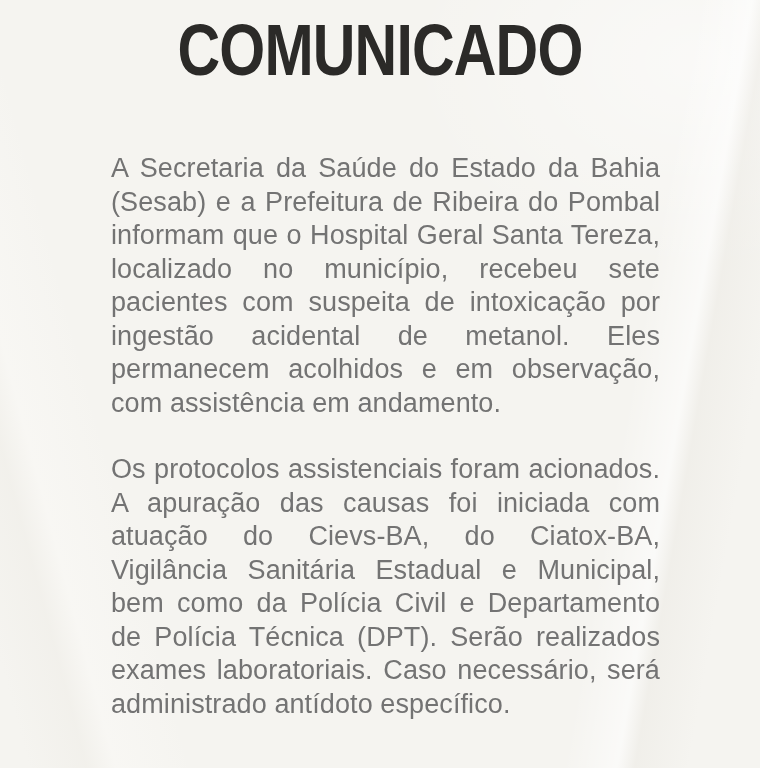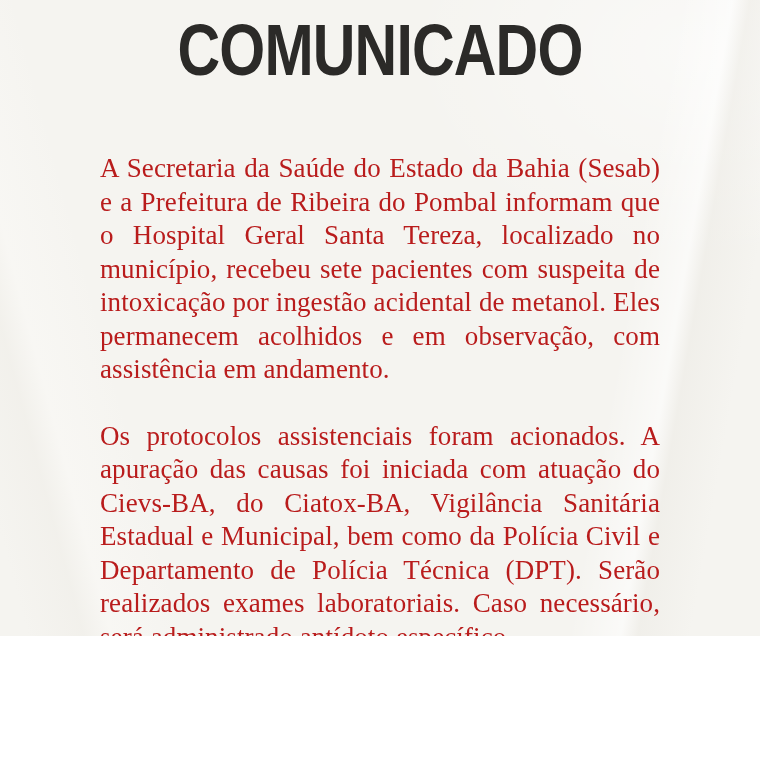--- a/index.html
+++ b/index.html
@@ -2,21 +2,21 @@
 <html lang="pt-BR"><head>
 <meta charset="utf-8">
 <style>
   html, body {
     margin: 0;
     padding: 0;
   }
   .page {
     position: relative;
     width: 760px;
-    height: 636px;
+    height: 768px;
     background-color: #f5f4f0;
     overflow: hidden;
     font-family: "Liberation Sans", sans-serif;
   }
   
   .page::before {
     content: "";
     position: absolute;
     inset: 0;
     pointer-events: none;
@@ -33,25 +33,24 @@
     font-weight: 700;
     line-height: 1.06;
     letter-spacing: -1px;
     color: #2b2a28;
     transform: scaleX(0.82);
     transform-origin: 50% 50%;
     white-space: nowrap;
   }
   .body {
     position: absolute;
-    left: 100px;
+    left: 111px;
     right: 100px;
     top: 152px;
-    color: #b91c1c;
-    font-family: Liberation Serif, serif;
+    color: #737373;
   }
   .body p {
     margin: 0 0 33px 0;
     font-size: 27px;
     line-height: 33.5px;
     text-align: justify;
     text-justify: inter-word;
     letter-spacing: 0.1px;
   }
   .body p:last-child {

